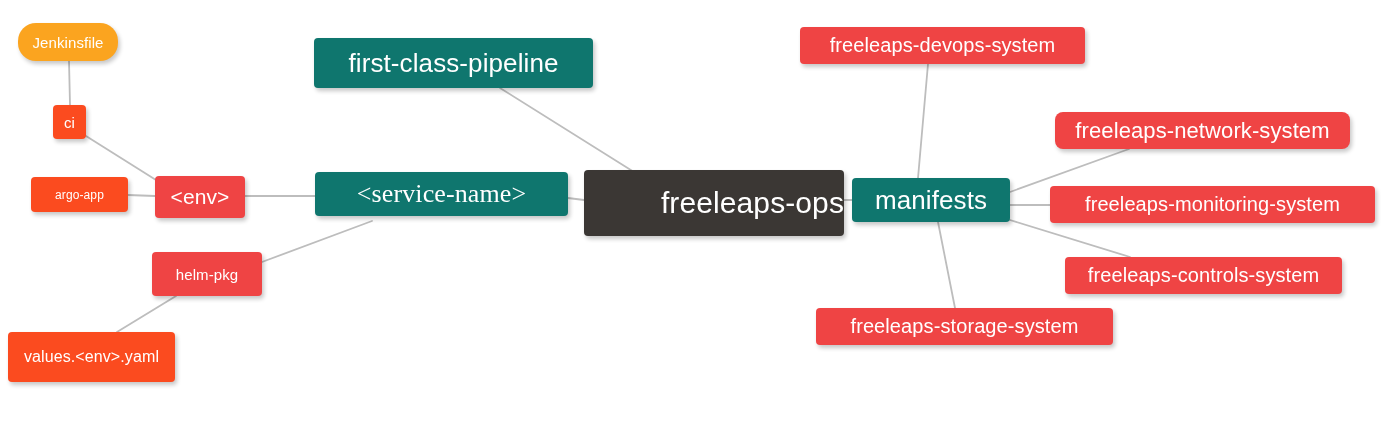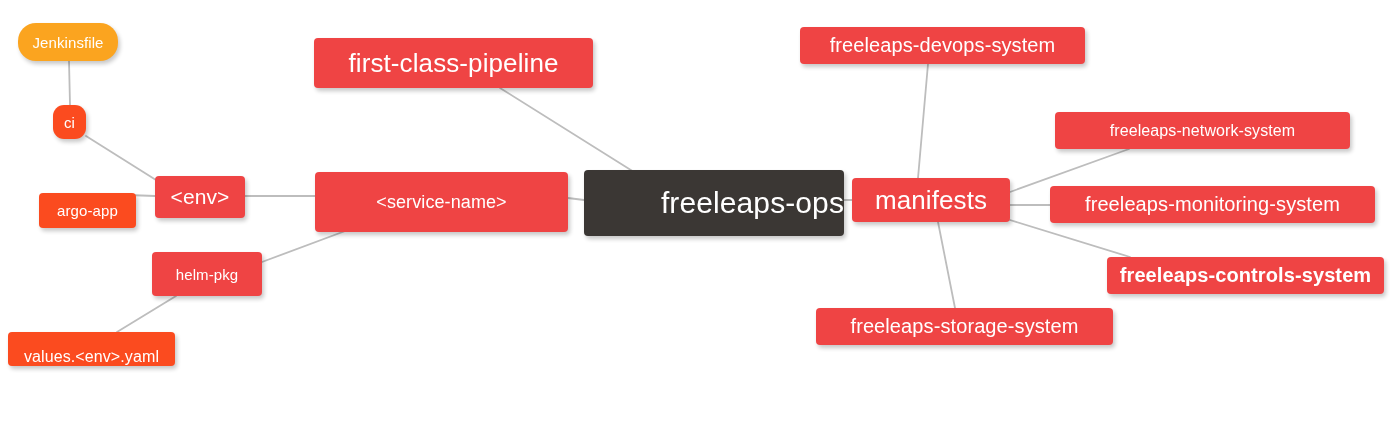--- a/index.html
+++ b/index.html
@@ -36,21 +36,21 @@
     border-radius: 4px;
     color: #ffffff;
     white-space: nowrap;
     letter-spacing: 0.1px;
     box-shadow: 2px 3px 4px rgba(0,0,0,0.22);
     text-rendering: optimizeLegibility;
     cursor: pointer;
   }
   
   .theme-dark   { background: #3b3734; justify-content: flex-end; }
-  .theme-blue   { background: #ef4444; text-align: center; }
+  .theme-blue   { background: #0f766e; text-align: center; }
   .theme-green  { background: #ef4444; }
   .theme-red    { background: #fb4b1f; }
   .theme-orange { background: #fba41f; }
 </style>
 </head>
 <body>
 
 <div id="canvas">
   <svg id="edge-layer" viewBox="0 0 1390 421" xmlns="http://www.w3.org/2000/svg">
       <line x1="69" y1="61" x2="70" y2="105" stroke="#bdbdbd" stroke-width="1.8" stroke-linecap="round"></line>
@@ -65,56 +65,56 @@
       <line x1="918" y1="178" x2="928" y2="64" stroke="#bdbdbd" stroke-width="1.8" stroke-linecap="round"></line>
       <line x1="1010" y1="192" x2="1129" y2="149" stroke="#bdbdbd" stroke-width="1.8" stroke-linecap="round"></line>
       <line x1="1010" y1="205" x2="1050" y2="205" stroke="#bdbdbd" stroke-width="1.8" stroke-linecap="round"></line>
       <line x1="1010" y1="220" x2="1130" y2="257" stroke="#bdbdbd" stroke-width="1.8" stroke-linecap="round"></line>
       <line x1="938" y1="222" x2="955" y2="308" stroke="#bdbdbd" stroke-width="1.8" stroke-linecap="round"></line>
     </svg>
   <div id="node-layer">
       <div class="node theme-orange" style="left: 18px; top: 23px; width: 100px; height: 38px; font-size: 15px; border-radius: 18px;">
         <span>Jenkinsfile</span>
       </div>
-      <div class="node theme-red" style="left: 53px; top: 105px; width: 33px; height: 34px; font-size: 15px; border-radius: 11px;">
+      <div class="node theme-red" style="left: 53px; top: 105px; width: 33px; height: 34px; font-size: 15px;">
         <span>ci</span>
       </div>
-      <div class="node theme-red" style="left: 31px; top: 193px; width: 97px; height: 35px; font-size: 15px; margin-left: 8px;">
+      <div class="node theme-red" style="left: 31px; top: 177px; width: 97px; height: 35px; font-size: 12px;">
         <span>argo-app</span>
       </div>
       <div class="node theme-green" style="left: 155px; top: 176px; width: 90px; height: 42px; font-size: 21px;">
         <span>&lt;env&gt;</span>
       </div>
       <div class="node theme-green" style="left: 152px; top: 252px; width: 110px; height: 44px; font-size: 15px;">
         <span>helm-pkg</span>
       </div>
-      <div class="node theme-red" style="left: 8px; top: 332px; width: 167px; height: 34px; font-size: 16px; align-items: flex-end;">
+      <div class="node theme-red" style="left: 8px; top: 332px; width: 167px; height: 50px; font-size: 16px;">
         <span>values.&lt;env&gt;.yaml</span>
       </div>
       <div class="node theme-blue" style="left: 314px; top: 38px; width: 279px; height: 50px; font-size: 26px;">
         <span>first-class-pipeline</span>
       </div>
-      <div class="node theme-blue" style="left: 315px; top: 172px; width: 253px; height: 60px; font-size: 18px;">
+      <div class="node theme-blue" style="left: 315px; top: 172px; width: 253px; height: 44px; font-size: 26px; font-family: Liberation Serif, serif;">
         <span>&lt;service-name&gt;</span>
       </div>
       <div class="node theme-dark" style="left: 584px; top: 170px; width: 260px; height: 66px; font-size: 30px;">
         <span>freeleaps-ops</span>
       </div>
       <div class="node theme-blue" style="left: 852px; top: 178px; width: 158px; height: 44px; font-size: 26px;">
         <span>manifests</span>
       </div>
       <div class="node theme-green" style="left: 800px; top: 27px; width: 285px; height: 37px; font-size: 20px;">
         <span>freeleaps-devops-system</span>
       </div>
-      <div class="node theme-green" style="left: 1055px; top: 112px; width: 295px; height: 37px; font-size: 16px;">
+      <div class="node theme-green" style="left: 1055px; top: 112px; width: 295px; height: 37px; font-size: 22px; border-radius: 8px;">
         <span>freeleaps-network-system</span>
       </div>
       <div class="node theme-green" style="left: 1050px; top: 186px; width: 325px; height: 37px; font-size: 20px; text-align: right;">
         <span>freeleaps-monitoring-system</span>
       </div>
-      <div class="node theme-green" style="left: 1107px; top: 257px; width: 277px; height: 37px; font-size: 20px; font-weight: bold;">
+      <div class="node theme-green" style="left: 1065px; top: 257px; width: 277px; height: 37px; font-size: 20px;">
         <span>freeleaps-controls-system</span>
       </div>
       <div class="node theme-green" style="left: 816px; top: 308px; width: 297px; height: 37px; font-size: 20px;">
         <span>freeleaps-storage-system</span>
       </div>
     </div>
 </div>
 
 </body></html>

